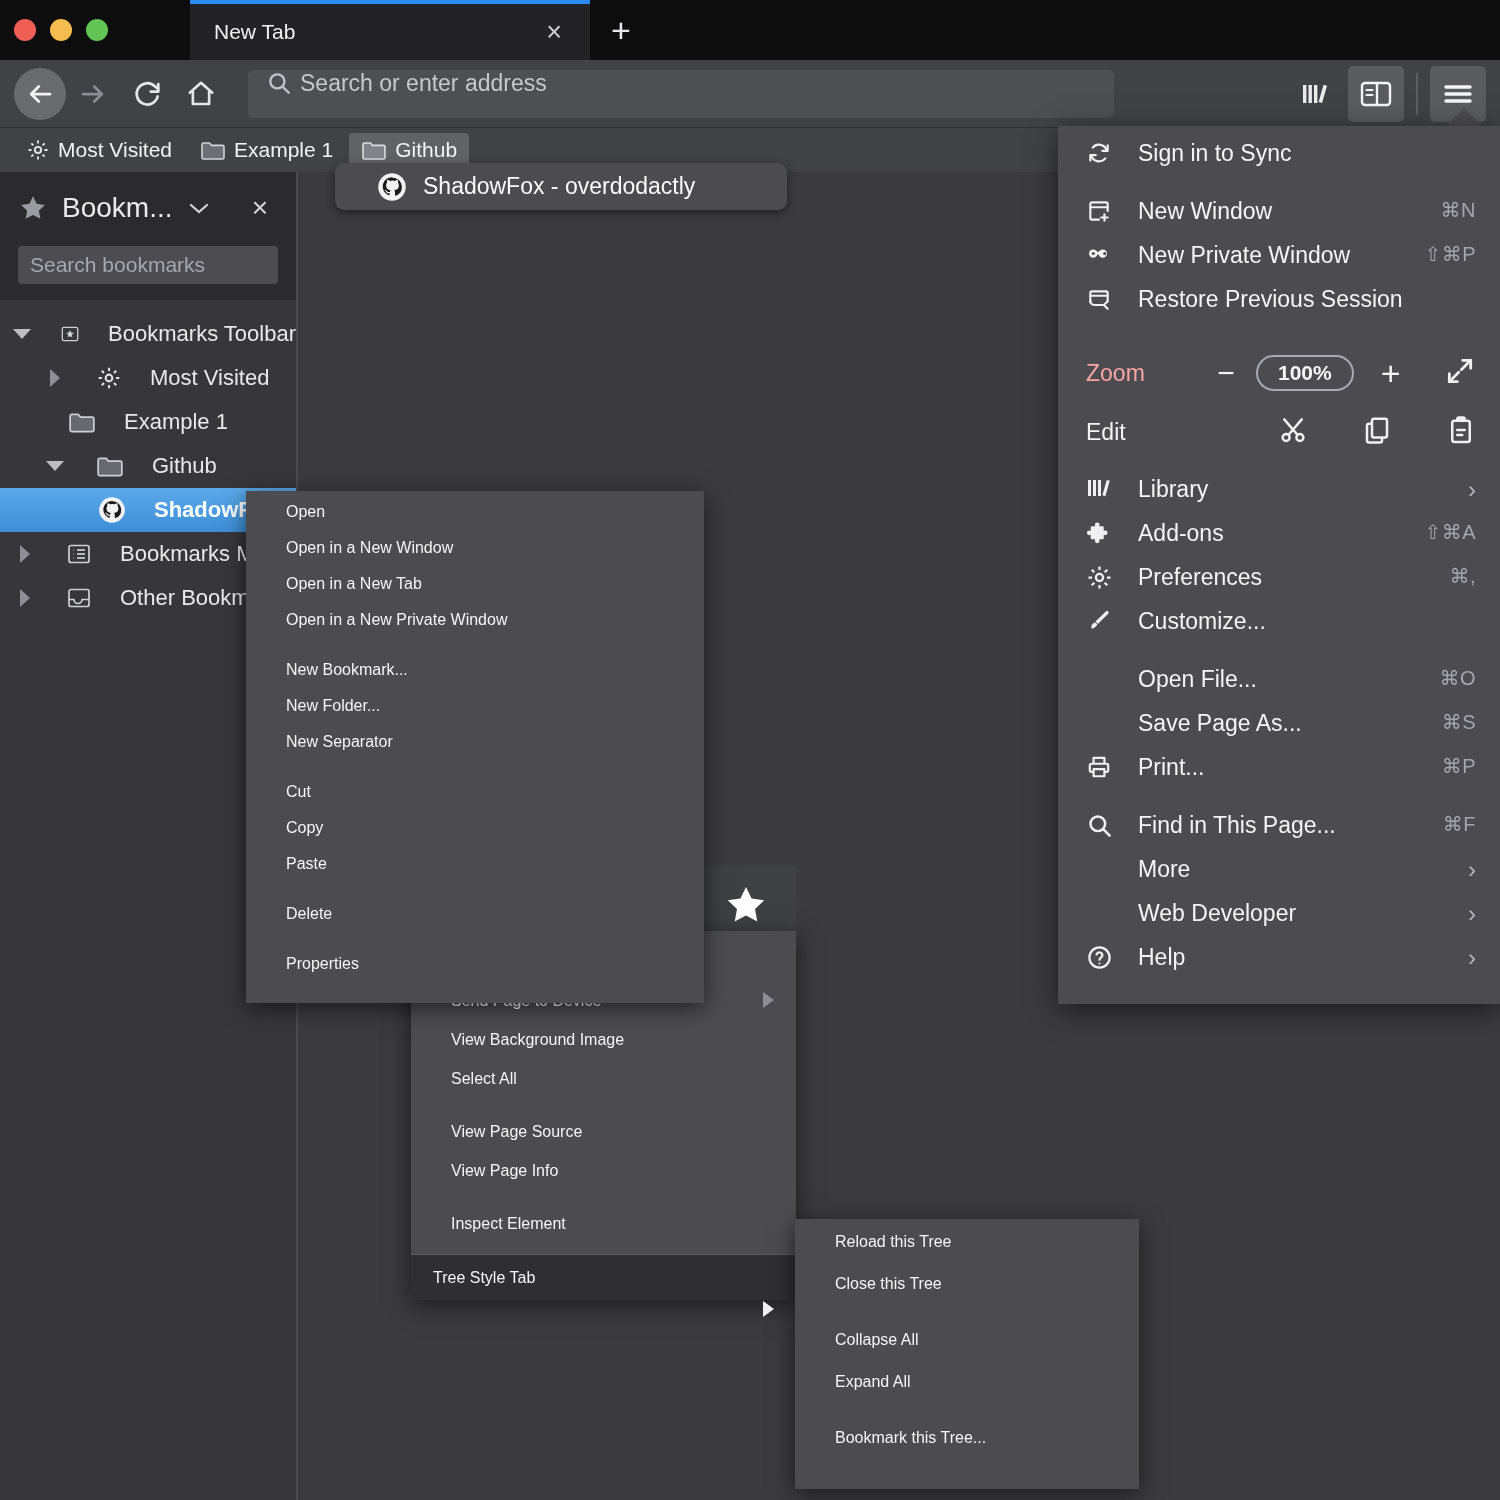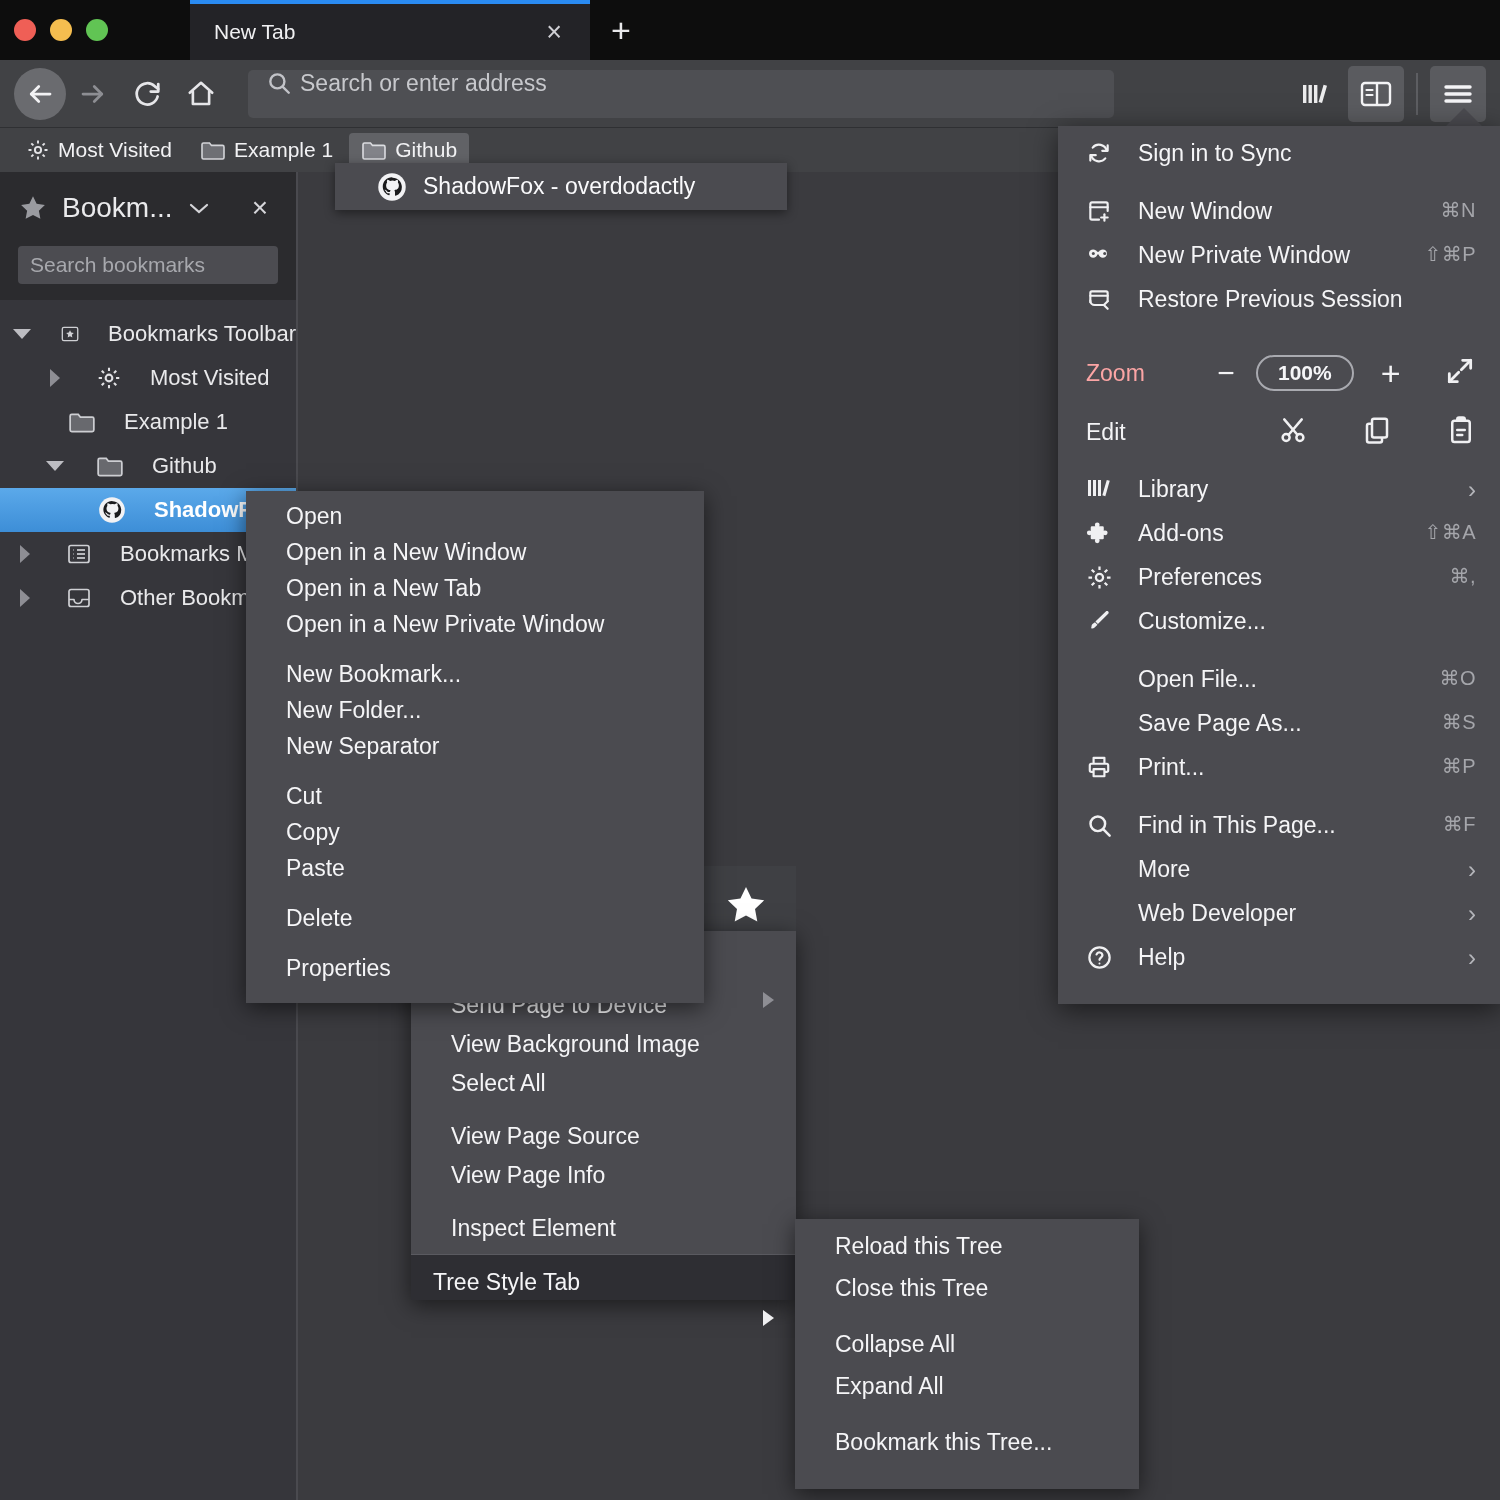--- a/index.html
+++ b/index.html
@@ -64,20 +64,21 @@
   }
   .bmitem { display: flex; align-items: center; gap: 8px; padding: 5px 12px; border-radius: 4px; }
   .bmitem.on { background: #616266; }
   .bmitem span { color: #f2f2f4; font-size: 21px; white-space: nowrap; }
 
   
   .bmpopup {
     position: absolute; top: 163px; left: 335px; width: 452px; height: 47px;
     background: #4b4b50; display: flex; align-items: center; gap: 16px; padding-left: 42px;
     box-shadow: 0 3px 10px rgba(0,0,0,.45);
+    border-radius: 9px;
   }
   .bmpopup span { color: #fafafc; font-size: 23px; }
 
   
   .sidebar {
     position: absolute; top: 172px; left: 0; width: 298px; bottom: 0;
     background: #36363b; border-right: 2px solid #4a4a4f;
   }
   .sb-header {
     height: 128px; background: #2b2b2e; padding: 0 18px;
@@ -102,21 +103,21 @@
   .caret-d { width: 0; height: 0; border-left: 9px solid transparent; border-right: 9px solid transparent; border-top: 10px solid #bdbdc2; }
   .caret-r { width: 0; height: 0; border-top: 9px solid transparent; border-bottom: 9px solid transparent; border-left: 10px solid #8e8e94; }
 
   
   .menu {
     position: absolute; background: #4b4b50;
     box-shadow: 0 5px 22px rgba(0,0,0,.55);
     padding: 12px 0;
   }
   .mi { display: flex; align-items: flex-start; height: 36px; padding: 0 22px; gap: 14px; white-space: nowrap; }
-  .mi .t { color: #f5f5f7; font-size: 23px; }
+  .mi .t { color: #f5f5f7; font-size: 16px; }
   .mi.dim .t { color: #9b9ba1; }
   .msep { height: 14px; }
 
   #ctxmenu { left: 246px; top: 491px; width: 458px; }
   #ctxmenu .mi { height: 36px; padding-left: 40px; }
 
   
   #pagectx { left: 411px; top: 931px; width: 385px; padding: 8px 0 0 0; background: #4b4b50; }
   #pagectx .mi { height: 39px; padding-left: 40px; }
   #pagectx .mi .arrow { margin-left: auto; width: 0; height: 0;

